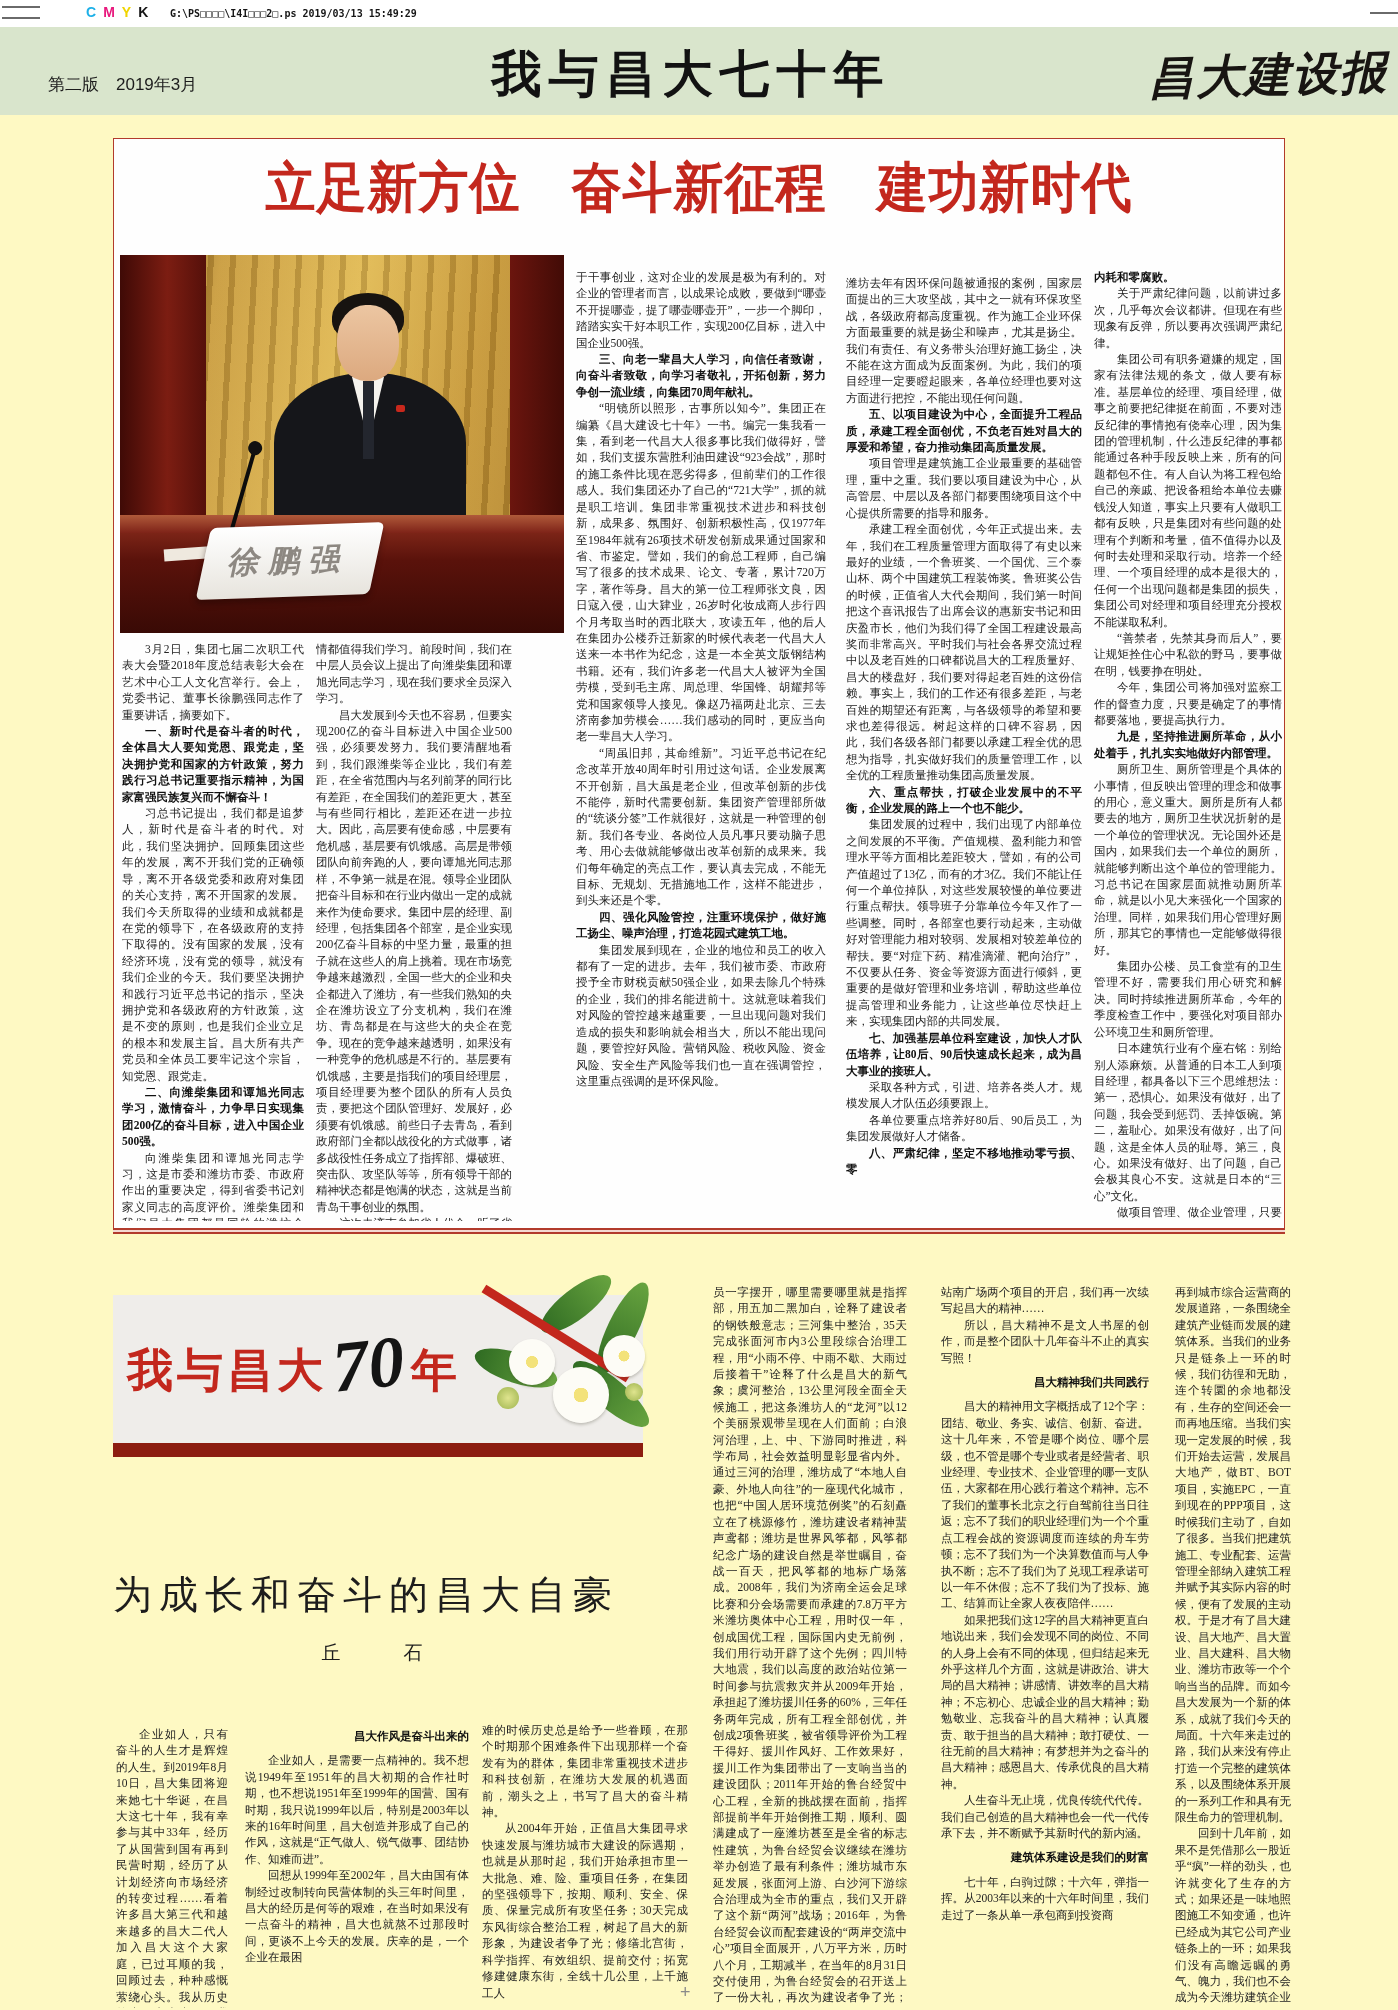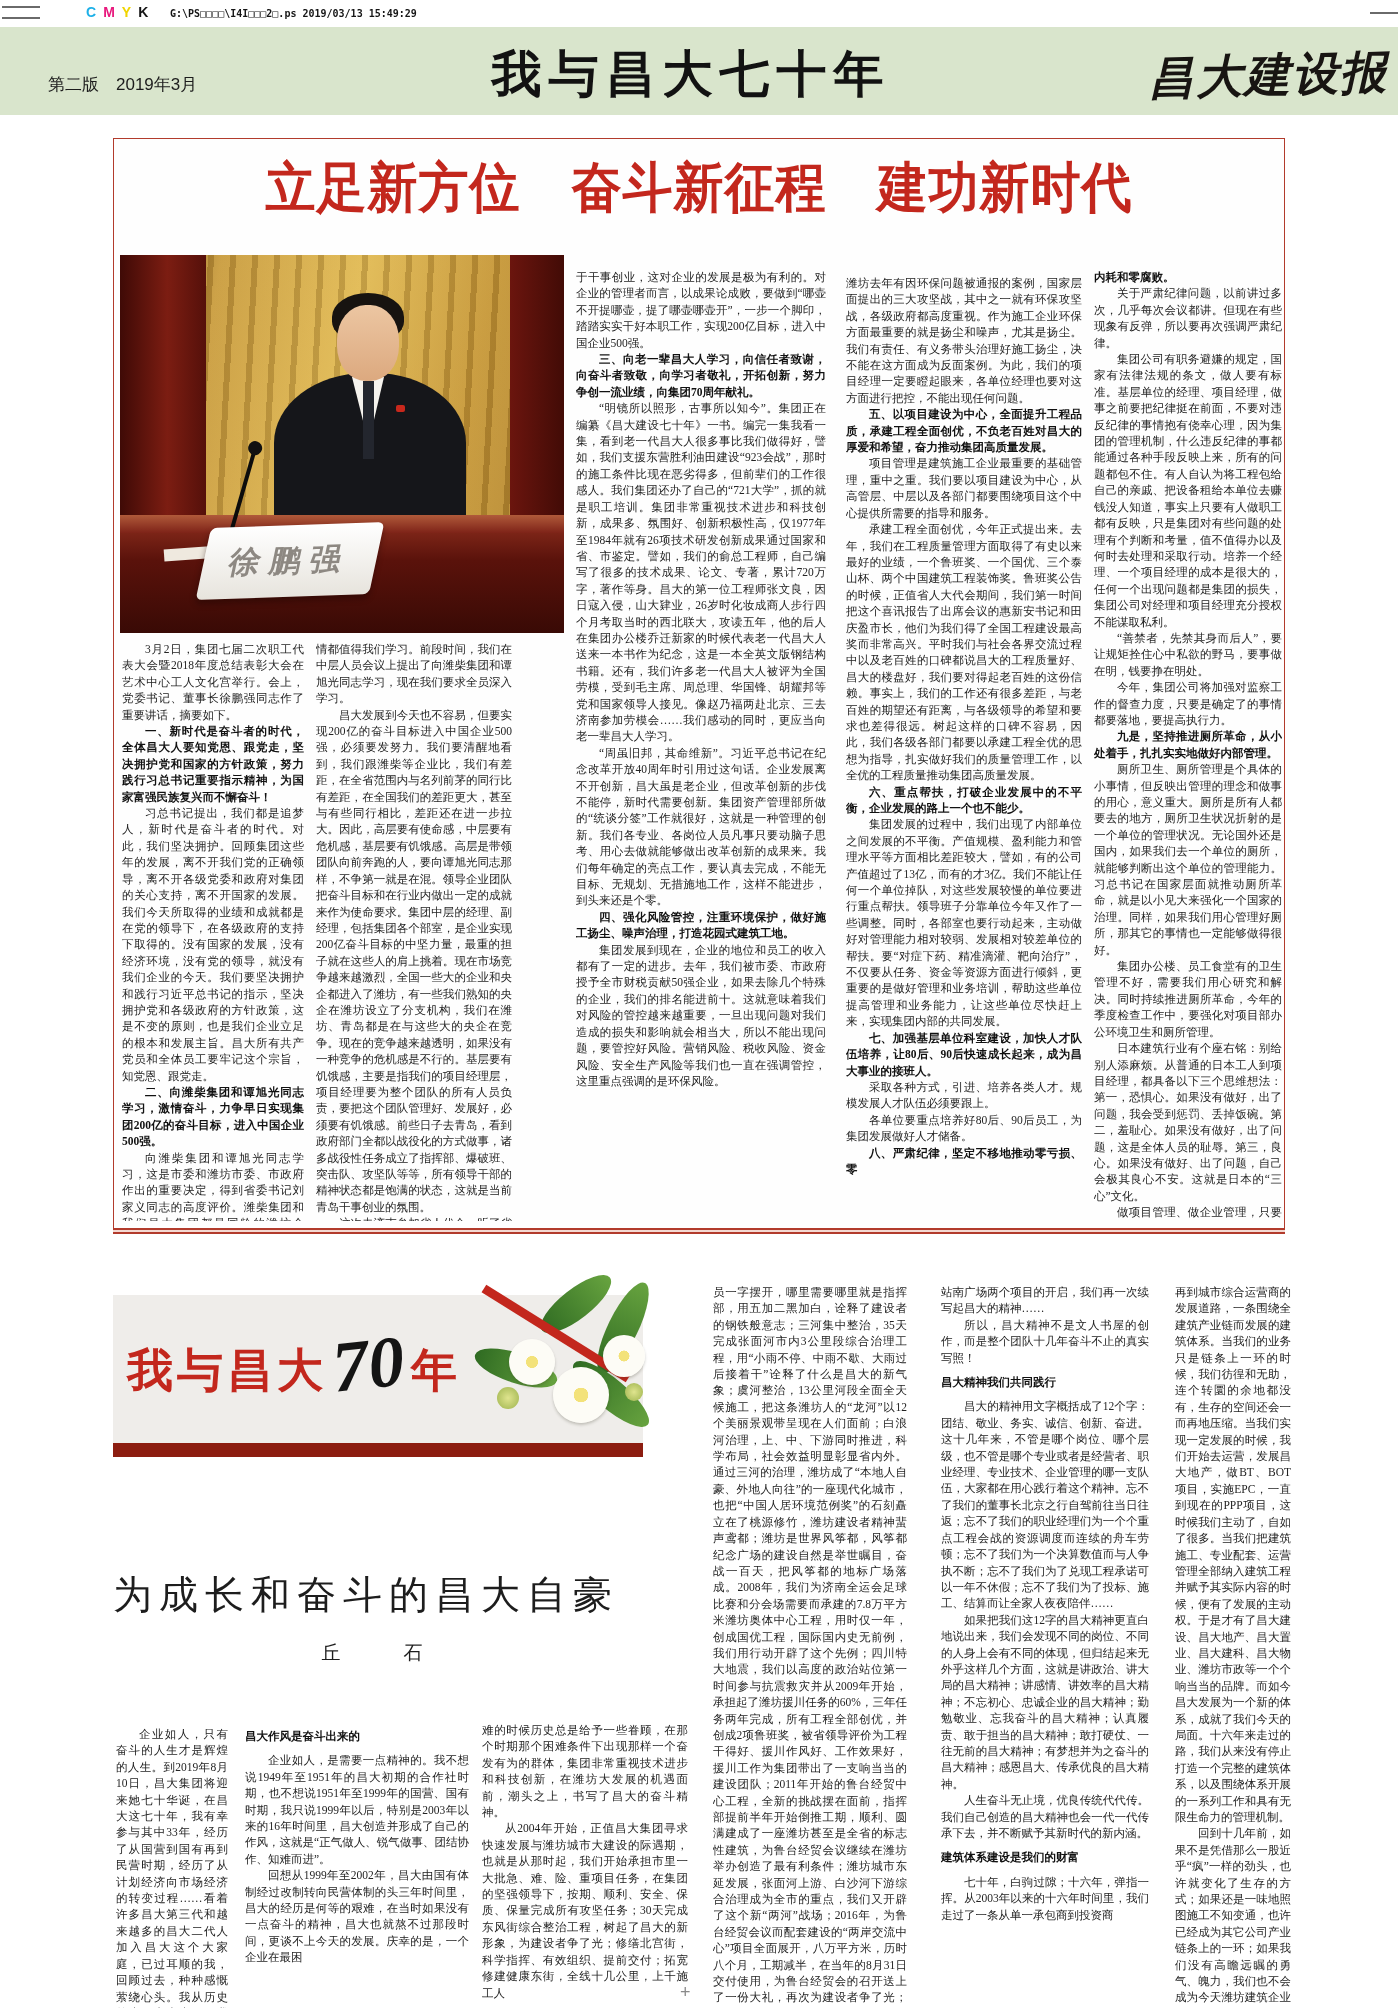--- a/index.html
+++ b/index.html
@@ -1,16 +1,16 @@
 <!DOCTYPE html>
 <html><head>
 <meta charset="utf-8">
 <style>
   html,body{margin:0;padding:0;background:#888;}
-  .page{position:relative;width:1398px;height:2010px;background:#ffffff;margin:0 auto;overflow:hidden;
+  .page{position:relative;width:1398px;height:2010px;background:#fef9c3;margin:0 auto;overflow:hidden;
         font-family:"Liberation Serif",serif;color:#222;}
   [data-name]{box-sizing:border-box;}
 
   
   .printbar{position:absolute;left:0;top:0;width:100%;height:27px;background:#fff;}
   .regline{position:absolute;background:#6a6a6a;}
   .cmyk{position:absolute;left:86px;top:4px;font-family:"Liberation Sans",sans-serif;font-weight:bold;font-size:14px;letter-spacing:0;}
   .cmyk span{display:inline-block;margin-right:7px;}
   .c-c{color:#1db0e8}.c-m{color:#e8187d}.c-y{color:#f0d400}.c-k{color:#141414}
   .fileinfo{position:absolute;left:170px;top:8px;font-family:"DejaVu Sans Mono",monospace;font-size:10px;font-weight:bold;color:#151515;}
@@ -29,21 +29,21 @@
   .lead-headline{position:absolute;left:0;top:16px;width:100%;text-align:center;
     font-family:"Liberation Sans",sans-serif;font-weight:900;font-size:50px;letter-spacing:1px;color:#c3271d;
     transform:scaleY(1.08);}
   .lead-subheadline{position:absolute;left:0;top:84px;width:100%;text-align:center;padding-left:150px;
     font-family:"Liberation Sans",sans-serif;font-weight:900;font-size:30px;color:#c3271d;letter-spacing:1px;}
 
   .ncol{position:absolute;font-size:11.5px;line-height:16.4px;color:#232323;overflow:hidden;text-align:justify;}
   .para{margin:0;text-indent:2em;text-align:justify;}
   .para.ni{text-indent:0;}
   .para.bh{font-weight:bold;color:#111;}
-  .para.ch{text-indent:0;text-align:left;font-weight:bold;margin:8px 0;color:#111;}
+  .para.ch{text-indent:0;text-align:right;font-weight:bold;margin:8px 0;color:#111;}
 
   .col1{left:8px;top:502px;width:182px;height:580px;}
   .col2{left:202px;top:502px;width:196px;height:580px;}
   .col3{left:462px;top:130px;width:250px;height:952px;}
   .col4{left:732px;top:136px;width:236px;height:952px;}
   .col5{left:980px;top:130px;width:188px;height:952px;}
 
   .divider{position:absolute;left:113px;top:1228px;width:1172px;height:6px;background:#f4d9d2;
     border-top:2px solid #b23b2c;border-bottom:2px solid #b23b2c;}
 

